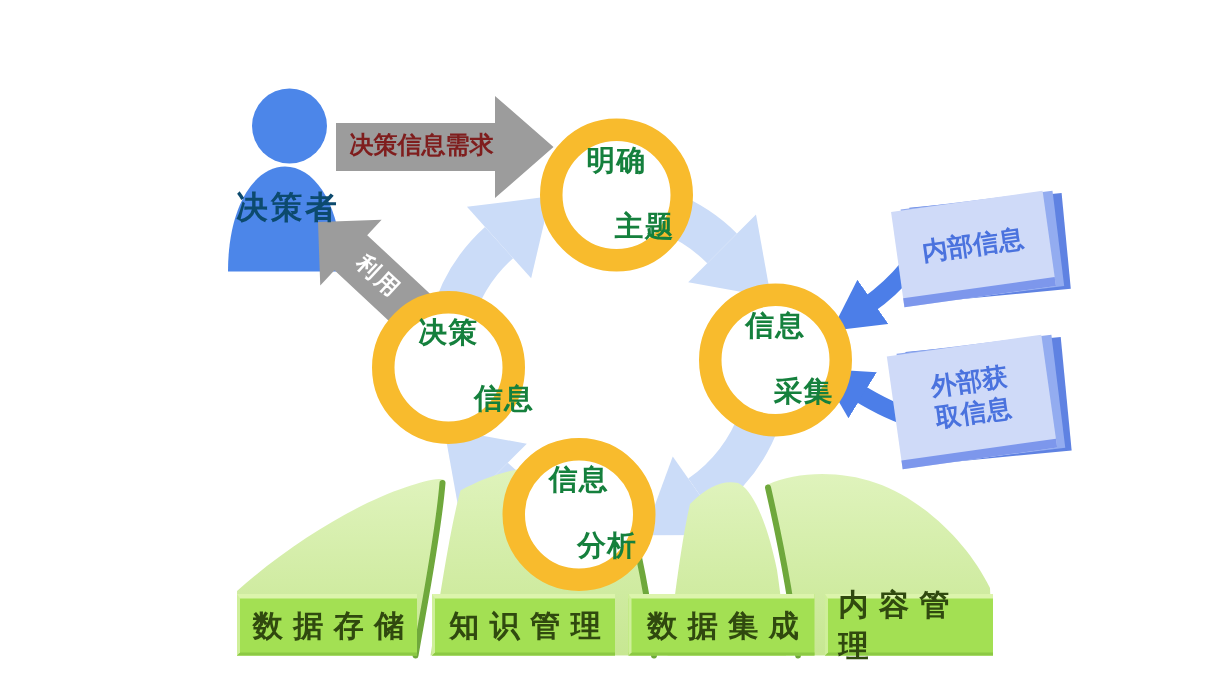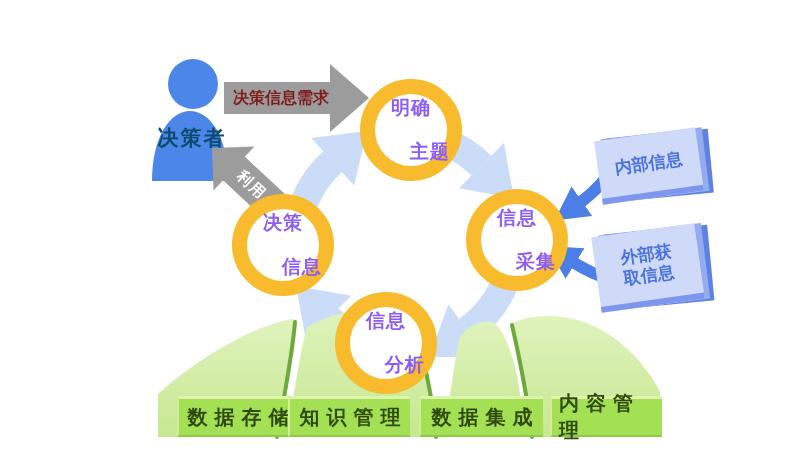--- a/index.html
+++ b/index.html
@@ -3,21 +3,21 @@
 <meta charset="utf-8">
 <style>
   html,body{margin:0;padding:0;background:#fff;}
   #canvas{position:relative;width:810px;height:459px;background:#fff;overflow:hidden;
           font-family:"Liberation Sans",sans-serif;}
   #shapes{position:absolute;left:0;top:0;z-index:0;}
 
   
   .node{position:absolute;width:72px;height:72px;border:15px solid #F8BB2D;border-radius:50%;
         background:#fff;display:flex;align-items:center;justify-content:center;z-index:6;}
-  .node .txt{font-size:19px;font-weight:bold;color:#8b5cf6;line-height:22px;
+  .node .txt{font-size:19px;font-weight:bold;color:#15803d;line-height:22px;
              letter-spacing:1px;text-align:center;white-space:pre;}
 
   
   .shelf{position:absolute;top:396px;height:41px;background:#A3E053;box-sizing:border-box;
          border-top:3px solid #DCF4AC;border-left:2px solid #CFEF9A;border-bottom:2px solid #8CC944;
          display:flex;align-items:center;justify-content:center;z-index:3;}
   .shelf .txt{font-size:20px;font-weight:bold;color:#30490F;letter-spacing:7px;padding-left:7px;}
 
   
   .card{position:absolute;transform:rotate(-8deg);z-index:4;}
@@ -86,21 +86,21 @@
       <path marker-end="url(#mBlue)" d="M606,178 C597,189 588,197 578,204"></path>
       <path marker-end="url(#mBlue)" d="M610,279 C597,276 584,269 571,261"></path>
     </g>
   </svg>
 
   <div class="lbl" id="actor-label">决策者</div>
 
   <div class="lbl" id="need-label">决策信息需求</div>
   <div class="lbl" id="use-label">利用</div>
 
-  <div class="shelf" style="left:158px;width:120px;margin-left:19px;">
+  <div class="shelf" style="left:158px;width:120px;">
     <span class="txt">数据存储</span>
   </div>
   <div class="shelf" style="left:288px;width:122px;">
     <span class="txt">知识管理</span>
   </div>
   <div class="shelf" style="left:550px;width:112px;">
     <span class="txt">内容管理</span>
   </div>
   <div class="shelf" style="left:419px;width:124px;">
     <span class="txt">数据集成</span>
@@ -128,18 +128,18 @@
       <span>主题</span></div>
   </div>
   <div class="node" style="left:466px;top:189px;">
     <div class="txt"><span>信息</span><br>
       <span>采集</span></div>
   </div>
   <div class="node" style="left:335px;top:292px;">
     <div class="txt"><span>信息</span><br>
       <span>分析</span></div>
   </div>
-  <div class="node" style="left:232px;top:194px;">
+  <div class="node" style="left:248px;top:194px;font-family:Liberation Mono, monospace;">
     <div class="txt"><span>决策</span><br>
       <span>信息</span></div>
   </div>
 
 </div>
 
 </body></html>

